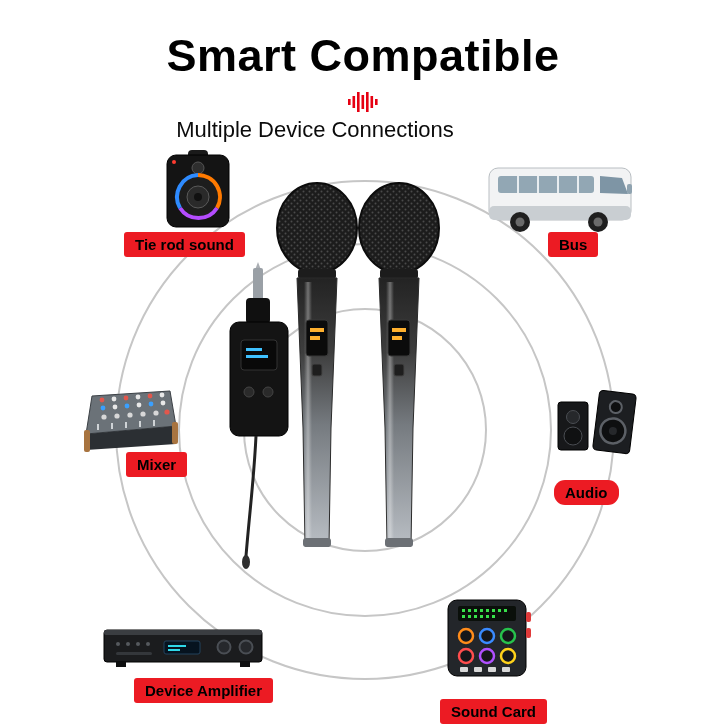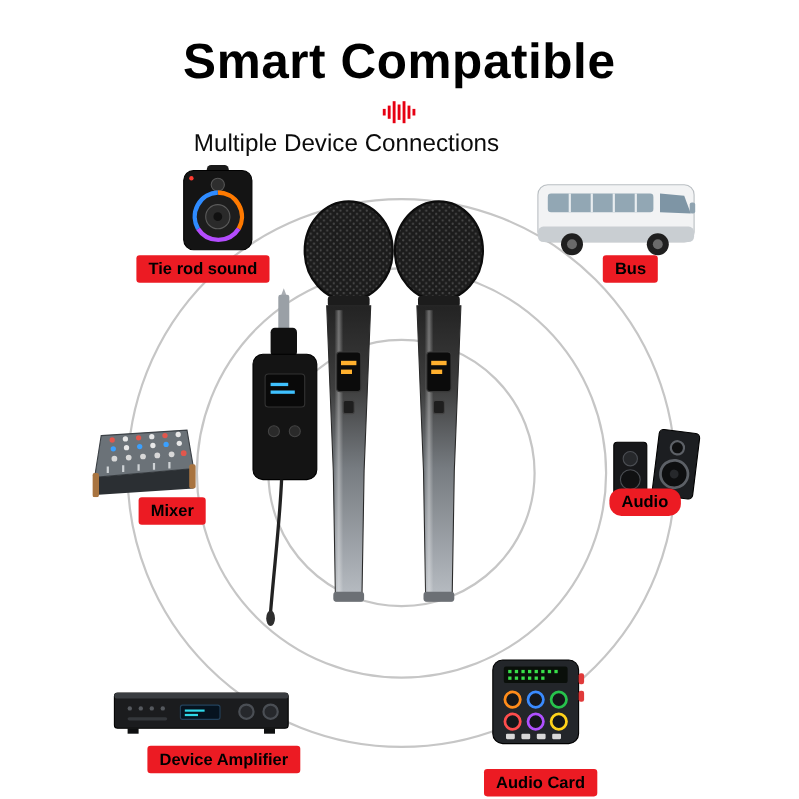--- a/index.html
+++ b/index.html
@@ -137,21 +137,21 @@
       <circle cx="21" cy="31" r="6.5" fill="#26282b" stroke="#4a4d52"></circle>
       <circle cx="21" cy="50" r="9" fill="#101112" stroke="#4a4d52"></circle>
       <g transform="rotate(7 62 36)">
         <rect x="44" y="6" width="37" height="60" rx="4" fill="#1c1e21" stroke="#000"></rect>
         <circle cx="62" cy="21" r="6" fill="#0e0f10" stroke="#5c6066" stroke-width="2"></circle>
         <circle cx="62" cy="45" r="12.5" fill="#0e0f10" stroke="#5c6066" stroke-width="2.5"></circle>
         <circle cx="62" cy="45" r="4" fill="#26282b"></circle>
       </g>
     </svg>
   </div>
-  <div class="label" style="left:554px;top:444px;border-radius:11px;">Audio</div>
+  <div class="label" style="left:554px;top:480px;border-radius:11px;">Audio</div>
 
   <div class="device" style="left:102px;top:620px;">
     <svg width="162" height="52" viewBox="0 0 162 52">
       <rect x="2" y="10" width="158" height="32" rx="3" fill="#1b1c1e" stroke="#000"></rect>
       <rect x="2" y="10" width="158" height="5" rx="2" fill="#3a3d41"></rect>
       <rect x="62" y="21" width="36" height="13" rx="2" fill="#06131f" stroke="#23425c"></rect>
       <rect x="66" y="25" width="18" height="2" fill="#2fd8e8"></rect>
       <rect x="66" y="29" width="12" height="2" fill="#2fd8e8"></rect>
       <circle cx="122" cy="27" r="6.5" fill="#26282c" stroke="#4a4e54" stroke-width="2"></circle>
       <circle cx="144" cy="27" r="6.5" fill="#26282c" stroke="#4a4e54" stroke-width="2"></circle>
@@ -193,21 +193,21 @@
       <circle cx="66" cy="40" r="7" fill="#15171a" stroke="#27c24c" stroke-width="2.5"></circle>
       <circle cx="24" cy="60" r="7" fill="#15171a" stroke="#ff4d4d" stroke-width="2.5"></circle>
       <circle cx="45" cy="60" r="7" fill="#15171a" stroke="#b050ff" stroke-width="2.5"></circle>
       <circle cx="66" cy="60" r="7" fill="#15171a" stroke="#ffd21a" stroke-width="2.5"></circle>
       <rect x="18" y="71" width="8" height="5" rx="1" fill="#d8d8d8"></rect>
       <rect x="32" y="71" width="8" height="5" rx="1" fill="#d8d8d8"></rect>
       <rect x="46" y="71" width="8" height="5" rx="1" fill="#d8d8d8"></rect>
       <rect x="60" y="71" width="8" height="5" rx="1" fill="#d8d8d8"></rect>
     </svg>
   </div>
-  <div class="label" style="left:440px;top:699px;">Audio Card</div>
+  <div class="label" style="left:440px;top:699px;">Sound Card</div>
 
   <div class="product">
     <svg width="266" height="402" viewBox="0 0 266 402">
       <defs>
         <pattern id="mesh" width="6" height="6" patternUnits="userSpaceOnUse">
           <rect width="6" height="6" fill="#1c1c1c"></rect>
           <circle cx="1.5" cy="1.5" r="1" fill="#4a4a4a"></circle>
           <circle cx="4.5" cy="4.5" r="1" fill="#4a4a4a"></circle>
         </pattern>
         <linearGradient id="bodyGrad" x1="0" y1="0" x2="0" y2="1">

